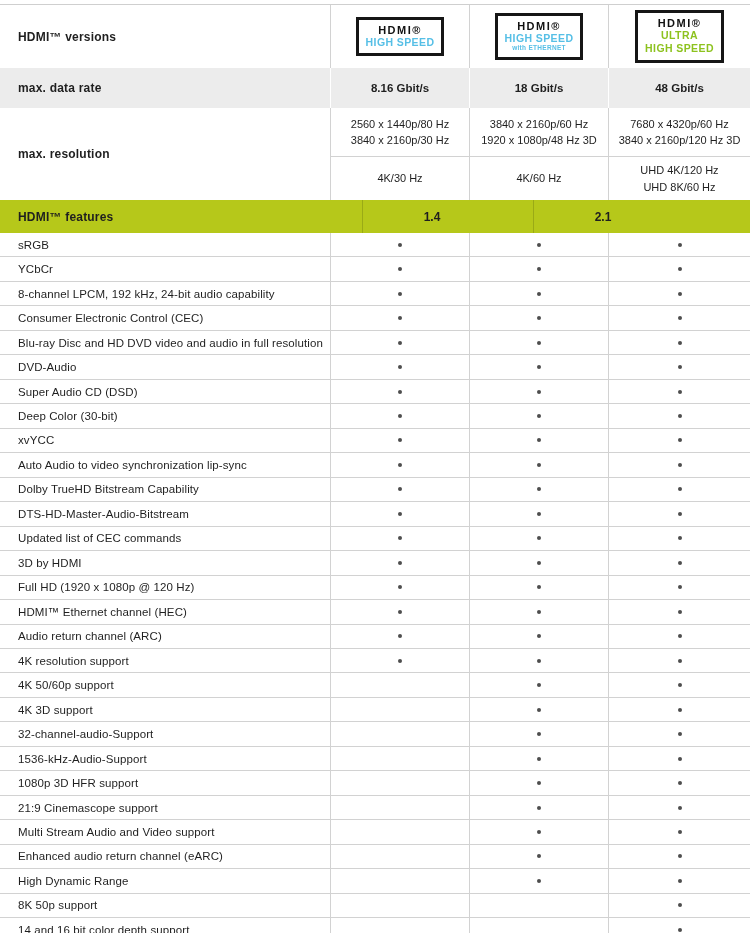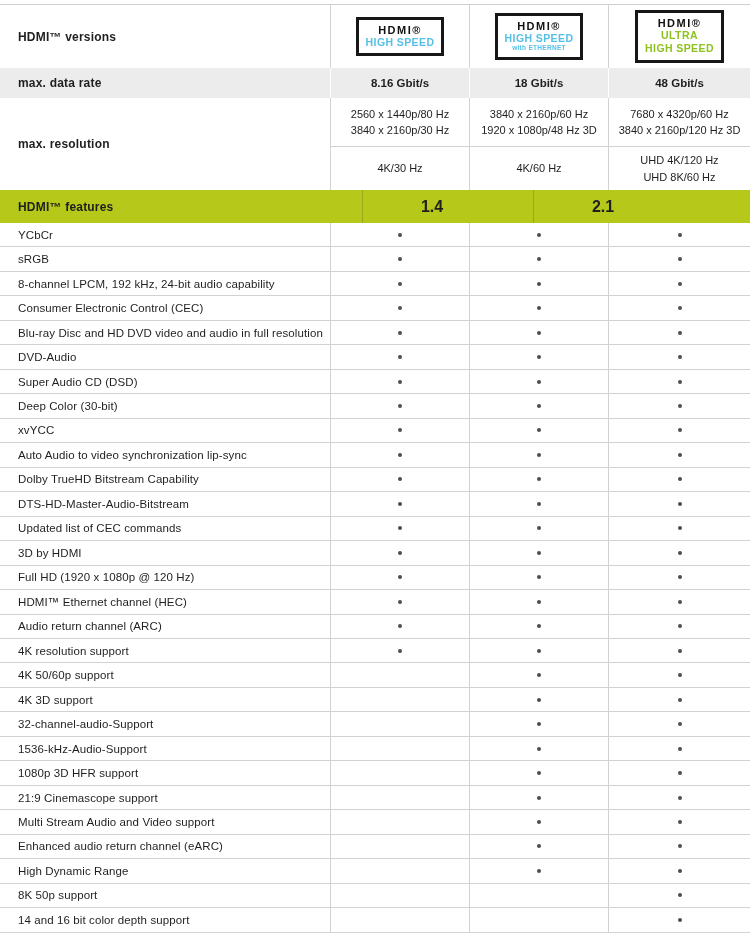--- a/index.html
+++ b/index.html
@@ -61,41 +61,41 @@
     white-space: nowrap;
   }
   .logo-sub {
     font-weight: bold;
     font-size: 6.5px;
     letter-spacing: 0.3px;
     line-height: 1.2;
     white-space: nowrap;
   }
   
-  .datarate-row { height: 30px; background: #ececec; }
+  .datarate-row { height: 40px; background: #ececec; }
   .datarate-row .vcell { border-left-color: #ffffff; font-weight: bold; font-size: 11.5px; }
   
   .res-grid {
     display: grid;
     grid-template-columns: 330px 139px 139px 142px;
     grid-template-rows: 49px 43px;
   }
   .res-label { grid-row: 1 / span 2; grid-column: 1; }
   .res-grid .vcell {
     font-size: 11px;
     line-height: 1.5;
     white-space: pre-line;
   }
   .res-grid .r1 { border-bottom: 1px solid #d2d2d2; }
   
   .feat-header { height: 33px; gap: 32px; }
   .feat-header .vcell {
     border-left-color: rgba(0,0,0,0.15);
     font-weight: bold;
-    font-size: 16px;
+    font-size: 12px;
   }
   
   .frow { height: 24.48px; border-bottom: 1px solid #d2d2d2; }
   .flabel { font-size: 11.5px; letter-spacing: 0.1px; }
   .dot {
     width: 4px; height: 4px;
     border-radius: 50%;
     display: inline-block;
   }
 </style>
@@ -150,44 +150,44 @@
   </div>
 
   <div class="grid-row feat-header" style="background: rgb(182, 200, 26);">
     <div class="left-cell section-label">HDMI™ features</div>
     <div class="vcell">1.4</div>
     <div class="vcell">2.1</div>
   </div>
 
   <div id="features">
       <div class="grid-row frow">
+        <div class="left-cell flabel">sRGB</div>
+        <div class="vcell dotcell">
+          <span class="dot" style="background: rgb(77, 77, 77);"></span>
+        </div>
+        <div class="vcell dotcell">
+          <span class="dot" style="background: rgb(77, 77, 77);"></span>
+        </div>
+        <div class="vcell dotcell">
+          <span class="dot" style="background: rgb(77, 77, 77);"></span>
+        </div>
+      </div>
+      <div class="grid-row frow">
         <div class="left-cell flabel">YCbCr</div>
         <div class="vcell dotcell">
           <span class="dot" style="background: rgb(77, 77, 77);"></span>
         </div>
         <div class="vcell dotcell">
           <span class="dot" style="background: rgb(77, 77, 77);"></span>
         </div>
         <div class="vcell dotcell">
           <span class="dot" style="background: rgb(77, 77, 77);"></span>
         </div>
       </div>
       <div class="grid-row frow">
-        <div class="left-cell flabel">sRGB</div>
-        <div class="vcell dotcell">
-          <span class="dot" style="background: rgb(77, 77, 77);"></span>
-        </div>
-        <div class="vcell dotcell">
-          <span class="dot" style="background: rgb(77, 77, 77);"></span>
-        </div>
-        <div class="vcell dotcell">
-          <span class="dot" style="background: rgb(77, 77, 77);"></span>
-        </div>
-      </div>
-      <div class="grid-row frow">
         <div class="left-cell flabel">8-channel LPCM, 192 kHz, 24-bit audio capability</div>
         <div class="vcell dotcell">
           <span class="dot" style="background: rgb(77, 77, 77);"></span>
         </div>
         <div class="vcell dotcell">
           <span class="dot" style="background: rgb(77, 77, 77);"></span>
         </div>
         <div class="vcell dotcell">
           <span class="dot" style="background: rgb(77, 77, 77);"></span>
         </div>

